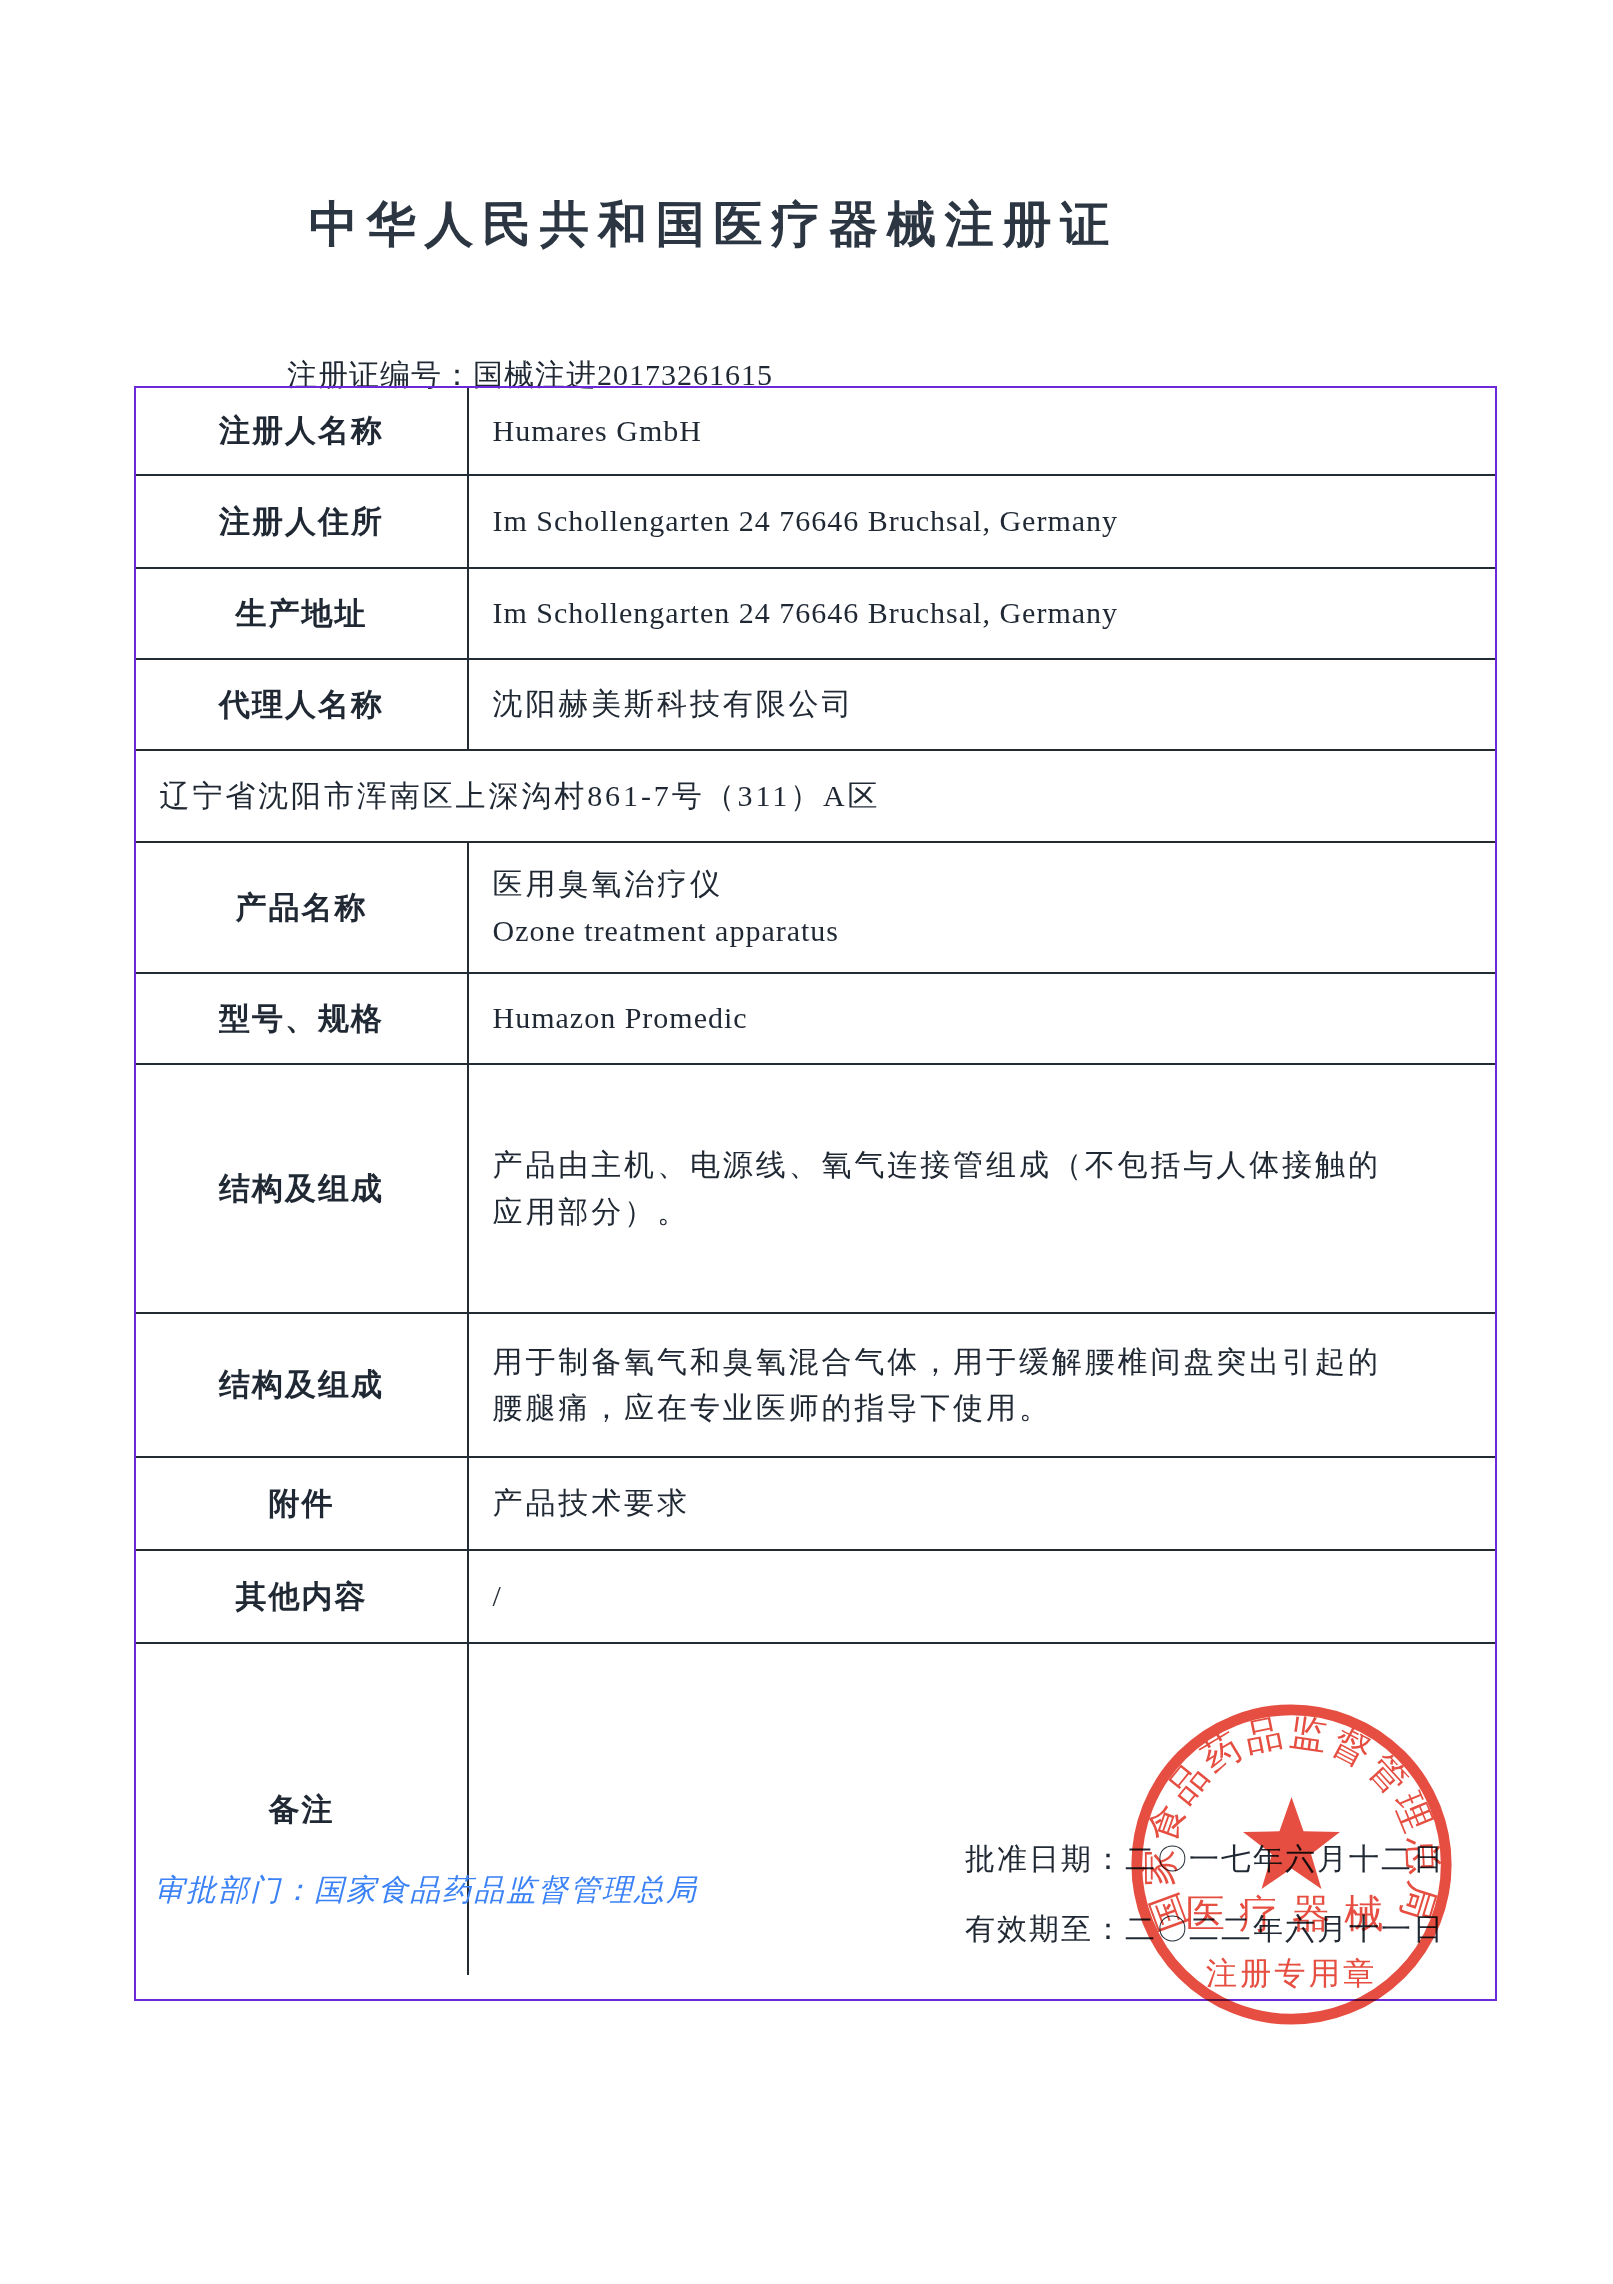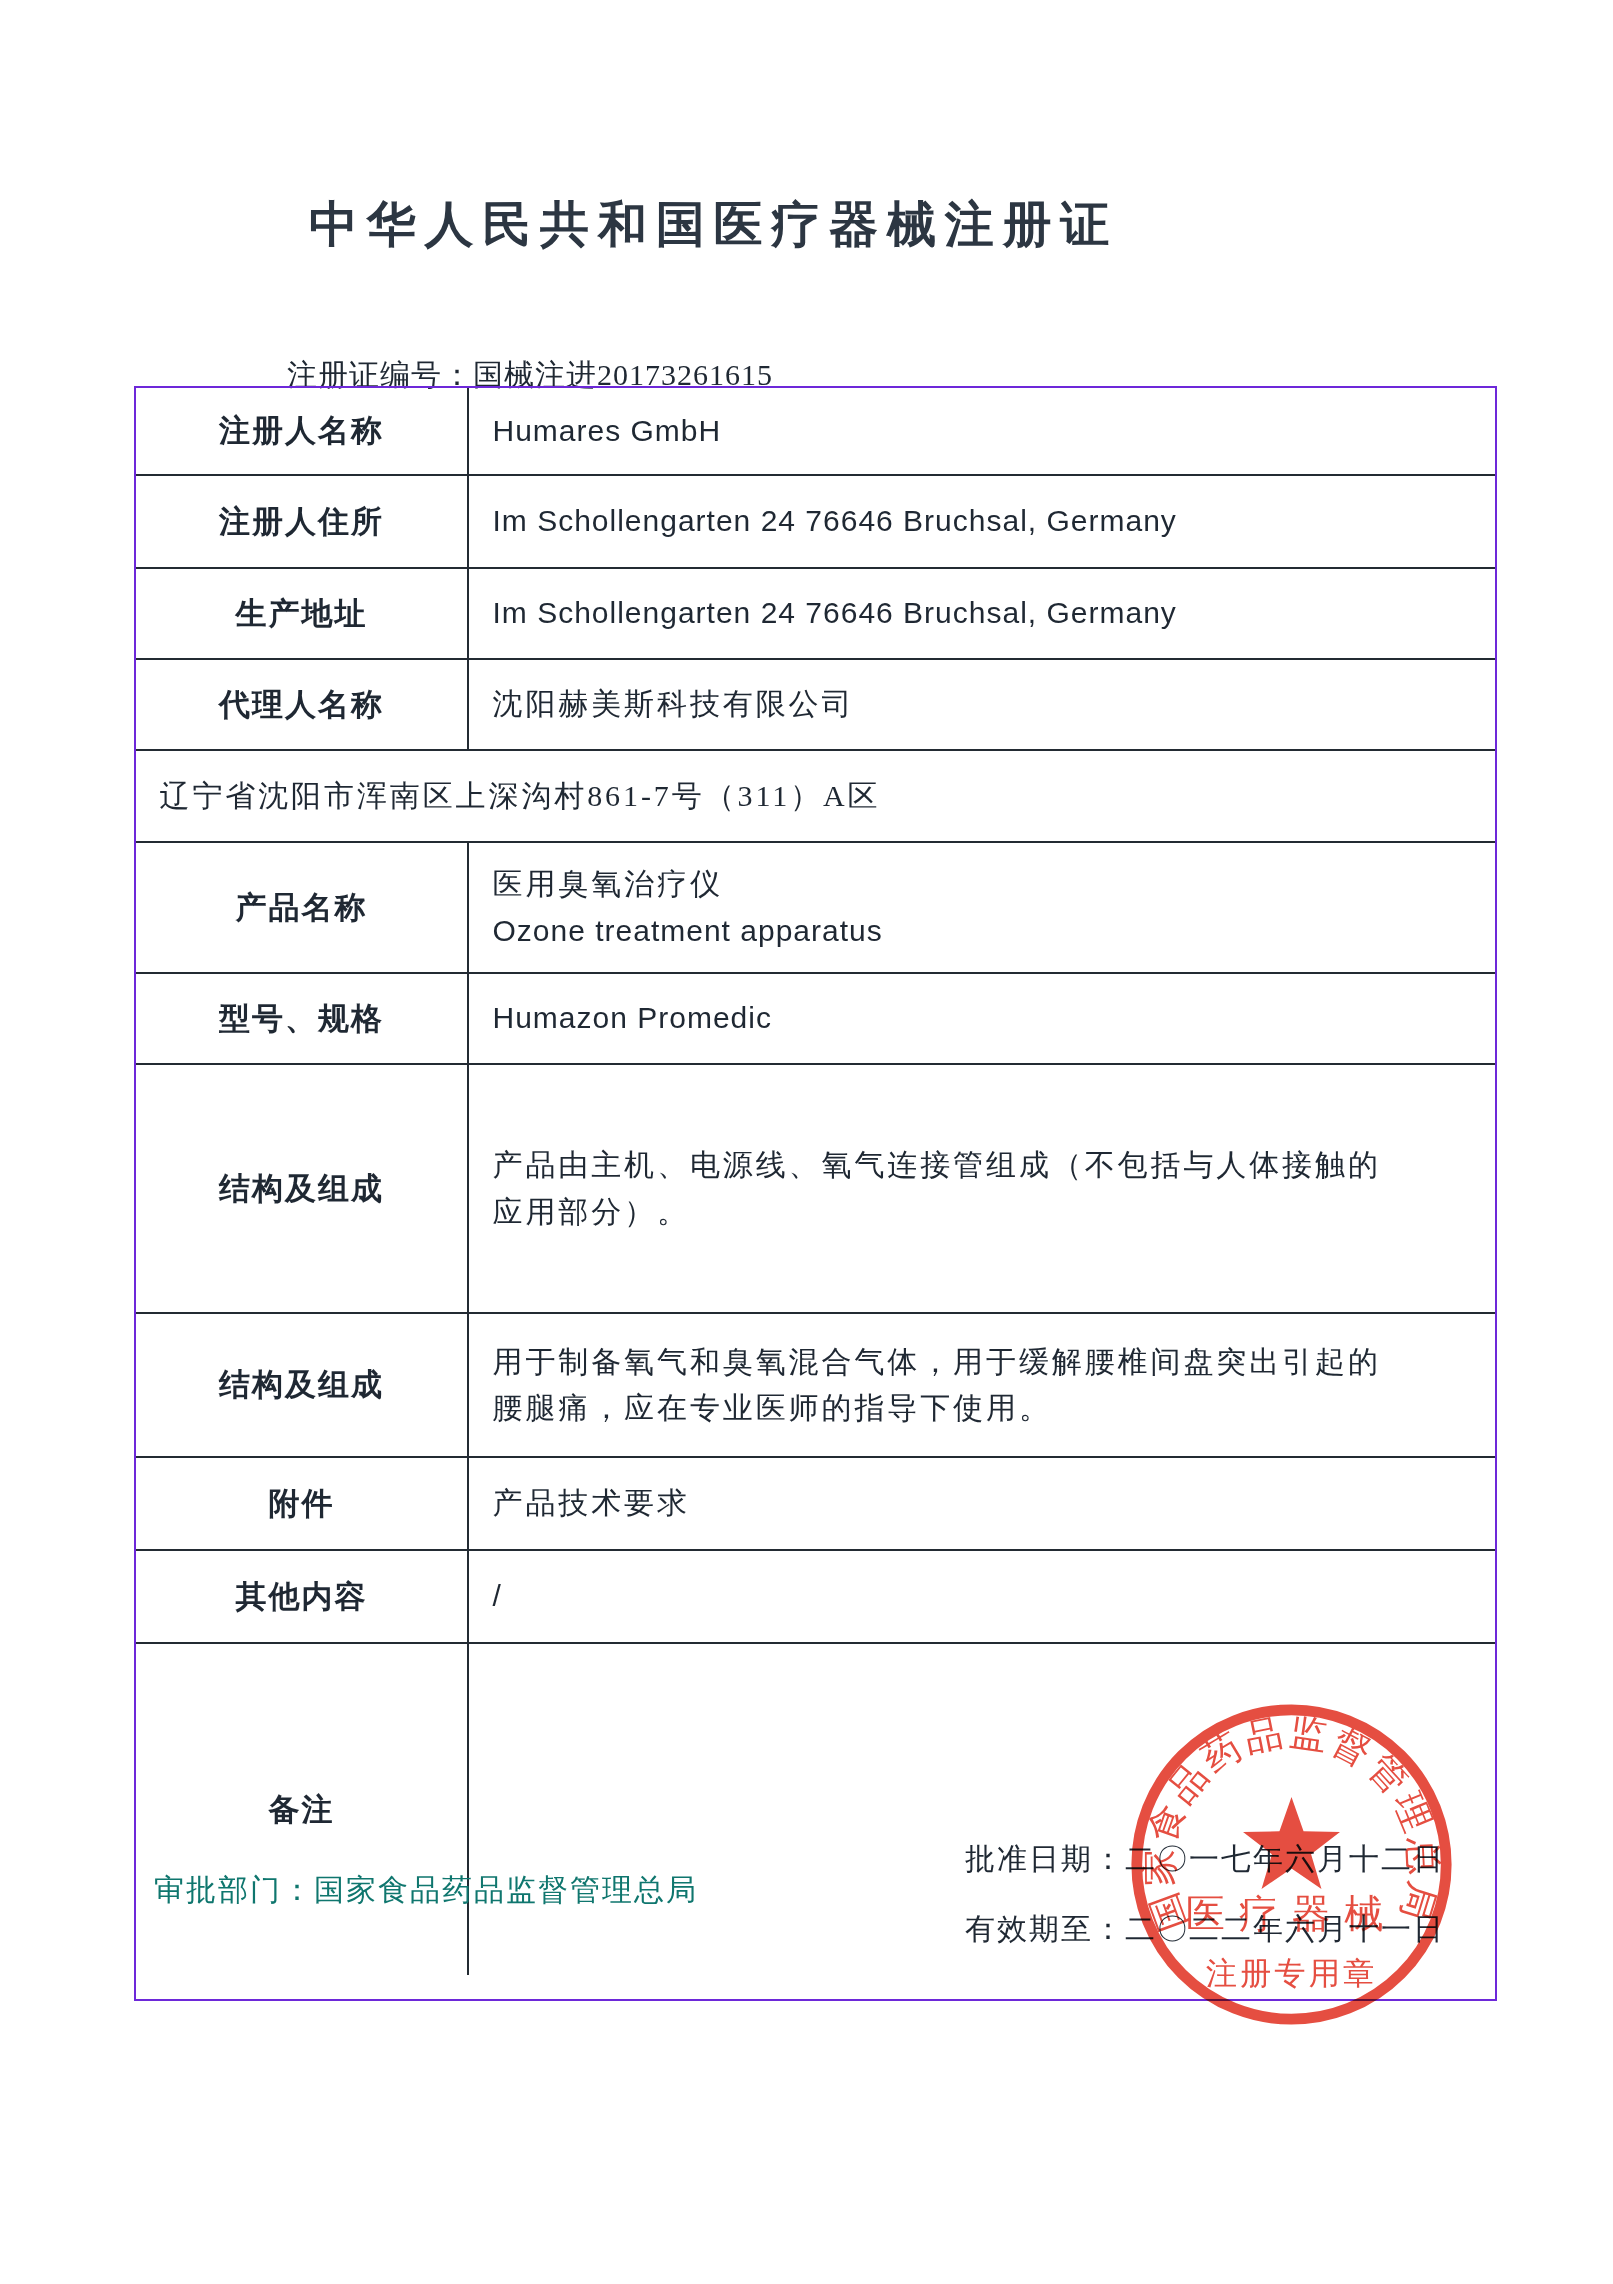--- a/index.html
+++ b/index.html
@@ -37,24 +37,24 @@
     display:flex;align-items:center;justify-content:center;
     font-weight:700;font-size:31px;letter-spacing:2px;
     color:#1f2833;text-align:center;
   }
   .cv{
     flex:1;display:flex;flex-direction:column;justify-content:center;
     padding:11.8px 88px 11.8px 23.5px;
     font-size:30px;line-height:1.55;color:#1f2833;
   }
   .cjk{letter-spacing:2.9px;}
-  .latin{font-family:Liberation Sans, sans-serif;letter-spacing:1px;}
+  .latin{font-family:Liberation Serif, serif;letter-spacing:1px;}
   .footer-dept{
     position:absolute;left:154px;top:1870px;
-    font-size:30px;color:#0f766e;letter-spacing:2px;white-space:nowrap;
+    font-size:30px;color:#3b82f6;letter-spacing:2px;white-space:nowrap;font-style:italic;
   }
   .footer-dates{
     position:absolute;left:965px;top:1839px;
     font-size:30px;color:#1f2833;letter-spacing:2px;
   }
   .footer-dates .dline{white-space:nowrap;margin-bottom:29px;}
   .stamp{
     position:absolute;left:1127px;top:1700px;width:329px;height:329px;
     mix-blend-mode:multiply;opacity:0.9;
     pointer-events:none;

